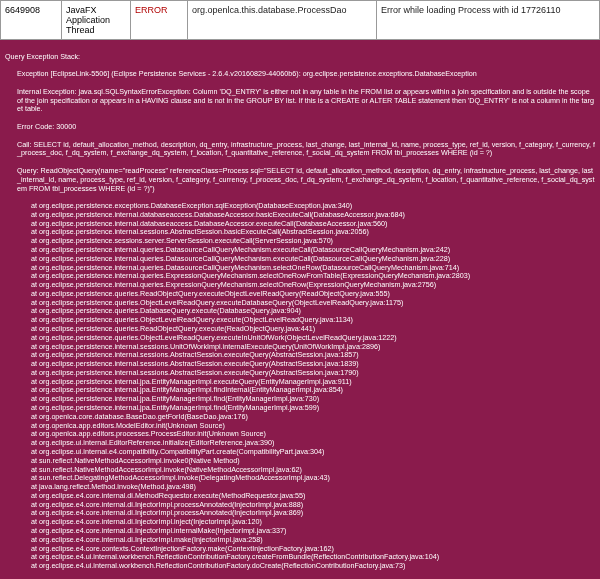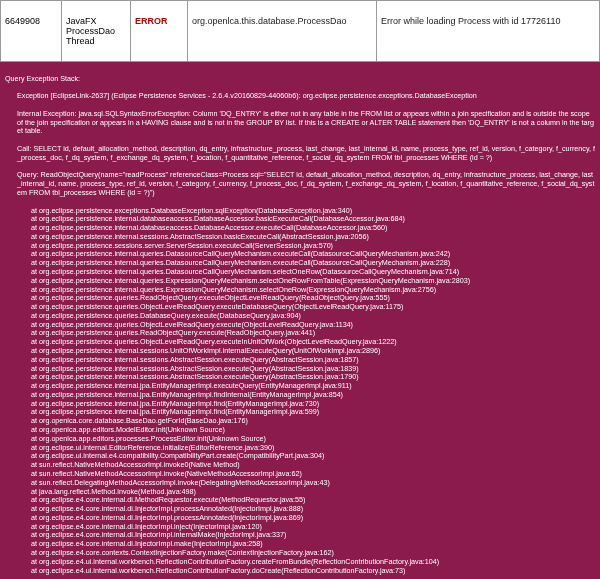--- a/index.html
+++ b/index.html
@@ -1,43 +1,44 @@
 <!DOCTYPE html>
 <html><head>
 <meta charset="utf-8">
 <style>
   html,body{margin:0;padding:0;font-family:Arial,Helvetica,sans-serif;font-size:8px;background:#fff;width:600px}
   table.top{border-collapse:collapse;width:100%;table-layout:fixed}
-  table.top td{border:1px solid #999;padding:15px 4px;vertical-align:top;background:#fff;font-size:9px;overflow:hidden}
+  table.top td{border:1px solid #999;padding:4px 4px;vertical-align:top;background:#fff;font-size:9px;overflow:hidden}
   td.c1{width:52px}
   td.c2{width:60px}
   td.c3{width:48px}
   td.c4{width:180px}
-  .err{color:#b00000;font-weight:bold}
+  .err{color:#b00000;font-weight:normal}
   .linkish{color:#222}
   .trace{background:#8a1b4c;color:#fff;padding:4px 5px;font-size:7.2px;line-height:1.22;white-space:pre-wrap;word-break:break-all;font-family:Arial,Helvetica,sans-serif}
   .trace .at{padding-left:26px;display:block}
   .trace .l{display:block}
   .trace .i1{padding-left:12px;display:block}
 </style>
 </head>
 <body>
 
 <table class="top">
   <tbody>
       <tr>
     <td class="c1"><span>6649908</span></td>
-    <td class="c2"><span>JavaFX ProcessDao Thread</span></td>
+    <td class="c2"><span>JavaFX Application Thread</span></td>
     <td class="c3"><span class="err">ERROR</span></td>
     <td class="c4 linkish"><span>org.openlca.this.database.ProcessDao</span></td>
     <td class="linkish"><span>Error while loading Process with id 17726110</span></td>
   </tr>
 </tbody>
   </table>
 
 <div class="trace">
 <span class="l">Query Exception Stack:</span>
-<span class="i1">Exception [EclipseLink-2637] (Eclipse Persistence Services - 2.6.4.v20160829-44060b6): org.eclipse.persistence.exceptions.DatabaseException</span>
+<span class="i1">Exception [EclipseLink-5506] (Eclipse Persistence Services - 2.6.4.v20160829-44060b6): org.eclipse.persistence.exceptions.DatabaseException</span>
 <span class="i1">Internal Exception: java.sql.SQLSyntaxErrorException: Column 'DQ_ENTRY' is either not in any table in the FROM list or appears within a join specification and is outside the scope of the join specification or appears in a HAVING clause and is not in the GROUP BY list. If this is a CREATE or ALTER TABLE statement then 'DQ_ENTRY' is not a column in the target table.</span>
+<span class="i1">Error Code: 30000</span>
 <span class="i1">Call: SELECT id, default_allocation_method, description, dq_entry, infrastructure_process, last_change, last_internal_id, name, process_type, ref_id, version, f_category, f_currency, f_process_doc, f_dq_system, f_exchange_dq_system, f_location, f_quantitative_reference, f_social_dq_system FROM tbl_processes WHERE (id = ?)</span>
 <span class="i1">Query: ReadObjectQuery(name="readProcess" referenceClass=Process sql="SELECT id, default_allocation_method, description, dq_entry, infrastructure_process, last_change, last_internal_id, name, process_type, ref_id, version, f_category, f_currency, f_process_doc, f_dq_system, f_exchange_dq_system, f_location, f_quantitative_reference, f_social_dq_system FROM tbl_processes WHERE (id = ?)")</span>
 <span id="stack-lines"><span class="at">at org.eclipse.persistence.exceptions.DatabaseException.sqlException(DatabaseException.java:340)</span><span class="at">at org.eclipse.persistence.internal.databaseaccess.DatabaseAccessor.basicExecuteCall(DatabaseAccessor.java:684)</span><span class="at">at org.eclipse.persistence.internal.databaseaccess.DatabaseAccessor.executeCall(DatabaseAccessor.java:560)</span><span class="at">at org.eclipse.persistence.internal.sessions.AbstractSession.basicExecuteCall(AbstractSession.java:2056)</span><span class="at">at org.eclipse.persistence.sessions.server.ServerSession.executeCall(ServerSession.java:570)</span><span class="at">at org.eclipse.persistence.internal.queries.DatasourceCallQueryMechanism.executeCall(DatasourceCallQueryMechanism.java:242)</span><span class="at">at org.eclipse.persistence.internal.queries.DatasourceCallQueryMechanism.executeCall(DatasourceCallQueryMechanism.java:228)</span><span class="at">at org.eclipse.persistence.internal.queries.DatasourceCallQueryMechanism.selectOneRow(DatasourceCallQueryMechanism.java:714)</span><span class="at">at org.eclipse.persistence.internal.queries.ExpressionQueryMechanism.selectOneRowFromTable(ExpressionQueryMechanism.java:2803)</span><span class="at">at org.eclipse.persistence.internal.queries.ExpressionQueryMechanism.selectOneRow(ExpressionQueryMechanism.java:2756)</span><span class="at">at org.eclipse.persistence.queries.ReadObjectQuery.executeObjectLevelReadQuery(ReadObjectQuery.java:555)</span><span class="at">at org.eclipse.persistence.queries.ObjectLevelReadQuery.executeDatabaseQuery(ObjectLevelReadQuery.java:1175)</span><span class="at">at org.eclipse.persistence.queries.DatabaseQuery.execute(DatabaseQuery.java:904)</span><span class="at">at org.eclipse.persistence.queries.ObjectLevelReadQuery.execute(ObjectLevelReadQuery.java:1134)</span><span class="at">at org.eclipse.persistence.queries.ReadObjectQuery.execute(ReadObjectQuery.java:441)</span><span class="at">at org.eclipse.persistence.queries.ObjectLevelReadQuery.executeInUnitOfWork(ObjectLevelReadQuery.java:1222)</span><span class="at">at org.eclipse.persistence.internal.sessions.UnitOfWorkImpl.internalExecuteQuery(UnitOfWorkImpl.java:2896)</span><span class="at">at org.eclipse.persistence.internal.sessions.AbstractSession.executeQuery(AbstractSession.java:1857)</span><span class="at">at org.eclipse.persistence.internal.sessions.AbstractSession.executeQuery(AbstractSession.java:1839)</span><span class="at">at org.eclipse.persistence.internal.sessions.AbstractSession.executeQuery(AbstractSession.java:1790)</span><span class="at">at org.eclipse.persistence.internal.jpa.EntityManagerImpl.executeQuery(EntityManagerImpl.java:911)</span><span class="at">at org.eclipse.persistence.internal.jpa.EntityManagerImpl.findInternal(EntityManagerImpl.java:854)</span><span class="at">at org.eclipse.persistence.internal.jpa.EntityManagerImpl.find(EntityManagerImpl.java:730)</span><span class="at">at org.eclipse.persistence.internal.jpa.EntityManagerImpl.find(EntityManagerImpl.java:599)</span><span class="at">at org.openlca.core.database.BaseDao.getForId(BaseDao.java:176)</span><span class="at">at org.openlca.app.editors.ModelEditor.init(Unknown Source)</span><span class="at">at org.openlca.app.editors.processes.ProcessEditor.init(Unknown Source)</span><span class="at">at org.eclipse.ui.internal.EditorReference.initialize(EditorReference.java:390)</span><span class="at">at org.eclipse.ui.internal.e4.compatibility.CompatibilityPart.create(CompatibilityPart.java:304)</span><span class="at">at sun.reflect.NativeMethodAccessorImpl.invoke0(Native Method)</span><span class="at">at sun.reflect.NativeMethodAccessorImpl.invoke(NativeMethodAccessorImpl.java:62)</span><span class="at">at sun.reflect.DelegatingMethodAccessorImpl.invoke(DelegatingMethodAccessorImpl.java:43)</span><span class="at">at java.lang.reflect.Method.invoke(Method.java:498)</span><span class="at">at org.eclipse.e4.core.internal.di.MethodRequestor.execute(MethodRequestor.java:55)</span><span class="at">at org.eclipse.e4.core.internal.di.InjectorImpl.processAnnotated(InjectorImpl.java:888)</span><span class="at">at org.eclipse.e4.core.internal.di.InjectorImpl.processAnnotated(InjectorImpl.java:869)</span><span class="at">at org.eclipse.e4.core.internal.di.InjectorImpl.inject(InjectorImpl.java:120)</span><span class="at">at org.eclipse.e4.core.internal.di.InjectorImpl.internalMake(InjectorImpl.java:337)</span><span class="at">at org.eclipse.e4.core.internal.di.InjectorImpl.make(InjectorImpl.java:258)</span><span class="at">at org.eclipse.e4.core.contexts.ContextInjectionFactory.make(ContextInjectionFactory.java:162)</span><span class="at">at org.eclipse.e4.ui.internal.workbench.ReflectionContributionFactory.createFromBundle(ReflectionContributionFactory.java:104)</span><span class="at">at org.eclipse.e4.ui.internal.workbench.ReflectionContributionFactory.doCreate(ReflectionContributionFactory.java:73)</span></span>
 </div>
 
 </body></html>

